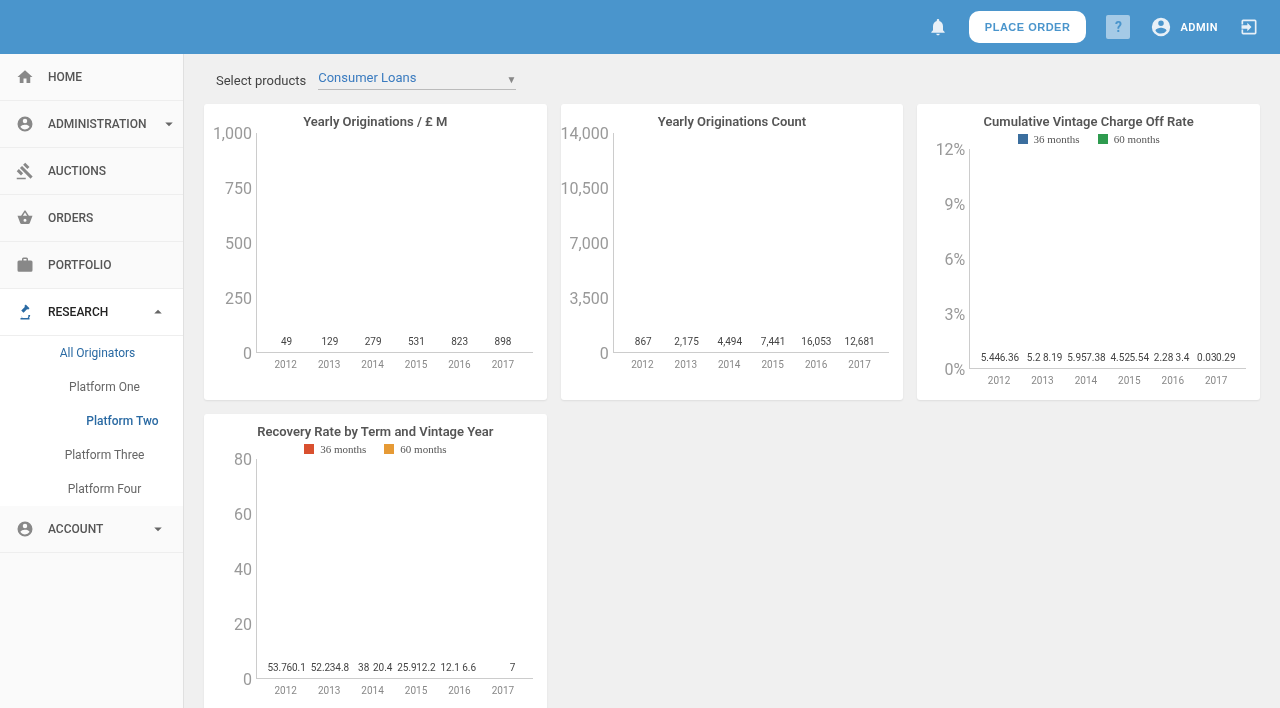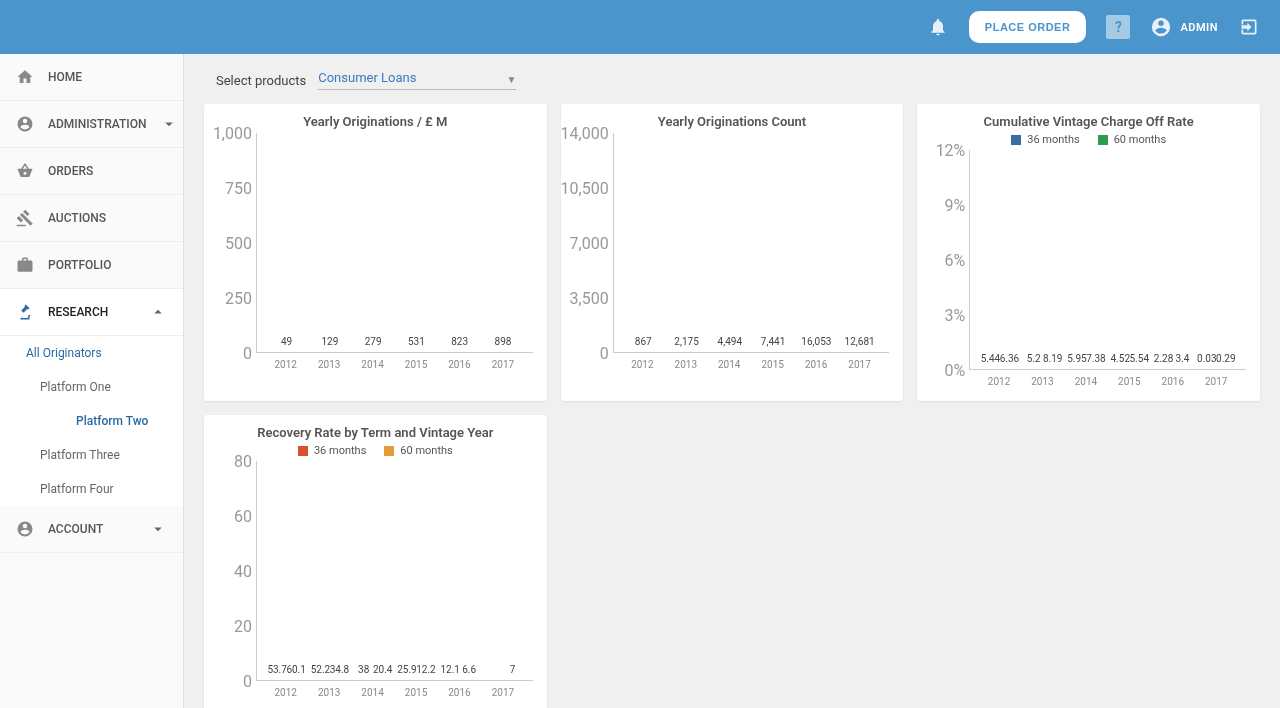--- a/index.html
+++ b/index.html
@@ -18,35 +18,35 @@
 .sidebar { width: 184px; background: #fafafa; min-height: calc(100vh - 54px); border-right: 1px solid #e0e0e0; }
 .main { flex: 1; padding: 10px 20px 20px 20px; }
 
 
 .nav-item { display: flex; align-items: center; gap: 14px; padding: 14px 16px; font-size: 12px; font-weight: 500; color: #555; cursor: pointer; border-bottom: 1px solid #eee; }
 .nav-item .icon-slot { width: 18px; height: 18px; color: #888; display: flex; align-items: center; justify-content: center; }
 .nav-item .chev { margin-left: auto; color: #666; }
 .nav-item.active-parent { background: #fff; color: #222; }
 .nav-item.active-parent .icon-slot { color: #2a6aa3; }
 .sub-items { background: #fff; }
-.sub-item { padding: 10px 14px 10px 26px; font-size: 12px; color: #444; cursor: pointer; }
+.sub-item { padding: 10px 14px 10px 26px; font-size: 12px; color: #444; cursor: pointer; text-align: center; }
 .sub-item.lvl2 { padding-left: 40px; color: #666; }
 .sub-item.selected { color: #2a6aa3; font-weight: 500; margin-left: 36px; }
 .sub-item.parent-sub { color: #2a6aa3; }
 
 
 .select-row { display: flex; align-items: center; gap: 12px; padding: 6px 12px 14px 12px; font-size: 13px; color: #444; }
 .select-row .dropdown { display: flex; align-items: flex-end; gap: 90px; color: #3a7bbf; border-bottom: 1px solid #bbb; padding-bottom: 4px; cursor: pointer; }
 .select-row .dropdown .caret { color: #888; font-size: 10px; }
 
 
 .charts { display: grid; grid-template-columns: 1fr 1fr 1fr; gap: 14px; }
 .card { background: #fff; border-radius: 3px; box-shadow: 0 1px 2px rgba(0,0,0,0.08); padding: 10px 14px 14px 14px; position: relative; }
 .card-title { text-align: center; font-size: 13px; font-weight: 600; color: #555; margin-bottom: 4px; }
-.legend { display: flex; justify-content: center; gap: 18px; font-size: 11px; color: #555; margin-bottom: 4px; }
+.legend { display: flex; justify-content: center; gap: 18px; font-size: 11px; color: #555; margin-bottom: 4px; font-family: Liberation Serif, serif; }
 .legend .item { display: flex; align-items: center; gap: 6px; }
 .legend .sw { width: 10px; height: 10px; }
 
 .chart-area { position: relative; height: 220px; display: flex; }
 .y-axis { width: 38px; position: relative; }
 .y-tick { position: absolute; right: 4px; font-size: 16px; color: #999; transform: translateY(50%); }
 .plot { flex: 1; position: relative; border-left: 1px solid #ccc; border-bottom: 1px solid #ccc; }
 .bars-row { position: absolute; bottom: 0; left: 0; right: 0; top: 0; display: flex; justify-content: space-around; align-items: flex-end; padding: 0 8px; }
 .bar-group { display: flex; align-items: flex-end; gap: 3px; position: relative; }
 .bar { width: 22px; position: relative; }
@@ -101,32 +101,32 @@
       <span>ADMINISTRATION</span>
       <span class="chev">
           <svg viewBox="0 0 24 24" width="18" height="18" fill="currentColor">
             <path d="M7 10l5 5 5-5z"></path>
           </svg>
         </span>
     </div>
     <div class="nav-item">
       <span class="icon-slot">
           <svg viewBox="0 0 24 24" width="18" height="18" fill="currentColor">
+            <path d="M1 21h12v2H1v-2zM5.24 8.07l2.83-2.83 14.14 14.14-2.83 2.83L5.24 8.07zM12.32 1l5.66 5.66-2.83 2.83-5.66-5.66L12.32 1zM3.83 9.48l5.66 5.66-2.83 2.83L1 12.31l2.83-2.83z"></path>
+          </svg>
+        </span>
+      <span>AUCTIONS</span>
+    </div>
+    <div class="nav-item">
+      <span class="icon-slot">
+          <svg viewBox="0 0 24 24" width="18" height="18" fill="currentColor">
             <path d="M17.21 9l-4.38-6.56a1 1 0 00-1.66 0L6.79 9H2l3.6 9.59A2 2 0 007.5 20h9a2 2 0 001.9-1.41L22 9h-4.79zM12 4.8L14.8 9H9.2L12 4.8zM12 17a2 2 0 110-4 2 2 0 010 4z"></path>
           </svg>
         </span>
       <span>ORDERS</span>
-    </div>
-    <div class="nav-item">
-      <span class="icon-slot">
-          <svg viewBox="0 0 24 24" width="18" height="18" fill="currentColor">
-            <path d="M1 21h12v2H1v-2zM5.24 8.07l2.83-2.83 14.14 14.14-2.83 2.83L5.24 8.07zM12.32 1l5.66 5.66-2.83 2.83-5.66-5.66L12.32 1zM3.83 9.48l5.66 5.66-2.83 2.83L1 12.31l2.83-2.83z"></path>
-          </svg>
-        </span>
-      <span>AUCTIONS</span>
     </div>
     <div class="nav-item">
       <span class="icon-slot">
           <svg viewBox="0 0 24 24" width="18" height="18" fill="currentColor">
             <path d="M20 6h-4V4a2 2 0 00-2-2h-4a2 2 0 00-2 2v2H4a2 2 0 00-2 2v11a2 2 0 002 2h16a2 2 0 002-2V8a2 2 0 00-2-2zM10 4h4v2h-4V4z"></path>
           </svg>
         </span>
       <span>PORTFOLIO</span>
     </div>
     <div class="nav-item active-parent">

